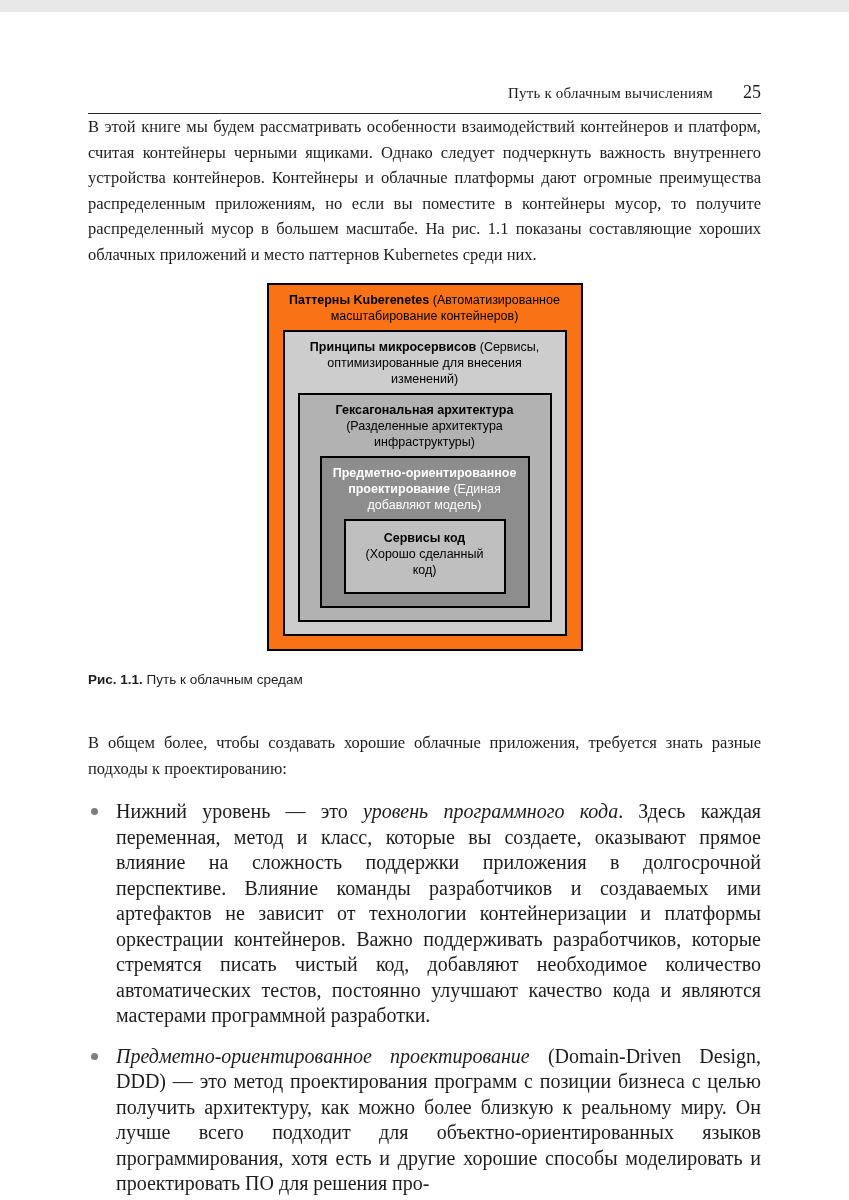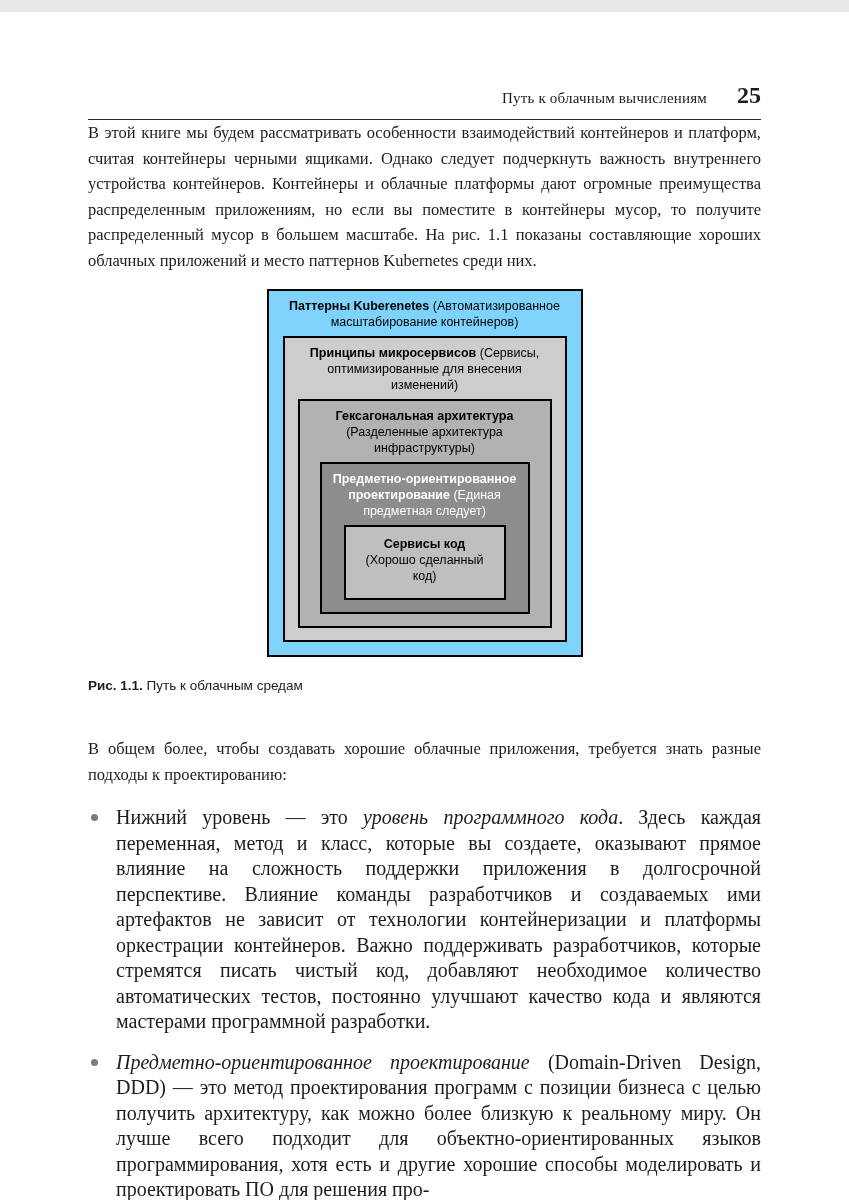--- a/index.html
+++ b/index.html
@@ -27,22 +27,22 @@
     align-items: baseline;
     gap: 30px;
     padding-bottom: 10px;
     border-bottom: 1.5px solid #2a2a2a;
   }
   .running-title {
     font-size: 15px;
     letter-spacing: 0.2px;
   }
   .page-number {
-    font-size: 24px;
-    font-weight: bold;
+    font-size: 18px;
+    font-weight: normal;
   }
 
   
   .body-para {
     font-size: 16.5px;
     line-height: 25.5px;
     text-align: justify;
     margin: 0 0 13px 0;
   }
   .first-para { margin-top: 34px; }
@@ -119,39 +119,39 @@
     <div class="page-header">
       <span class="running-title">Путь к облачным вычислениям</span>
       <span class="page-number">25</span>
     </div>
 
 
     <p class="body-para">В этой книге мы будем рассматривать особенности взаимодействий контейнеров и платформ, считая контейнеры черными ящиками. Однако следует подчеркнуть важность внутреннего устройства контейнеров. Контейнеры и облачные платформы дают огромные преимущества распределенным приложениям, но если вы поместите в контейнеры мусор, то получите распределенный мусор в большем масштабе. На рис. 1.1 показаны составляющие хороших облачных приложений и место паттернов Kubernetes среди них.</p>
 
     <div class="figure-wrap">
       <div class="fig-outer">
-        <div class="fb fb0" style="background-color: #7dd3fc; color: rgb(0, 0, 0);">
+        <div class="fb fb0" style="background-color: #f97316; color: rgb(0, 0, 0);">
           <div class="fb-head">
             <span class="fb-title">Паттерны Kuberenetes</span>
             <span class="fb-sub">(Автоматизированное масштабирование контейнеров)</span>
           </div>
           <div class="fb fb1" style="background-color: rgb(205, 205, 205); color: rgb(0, 0, 0);">
             <div class="fb-head">
               <span class="fb-title">Принципы микросервисов</span>
               <span class="fb-sub">(Сервисы, оптимизированные для внесения изменений)</span>
             </div>
             <div class="fb fb2" style="background-color: rgb(178, 178, 178); color: rgb(0, 0, 0);">
               <div class="fb-head">
                 <span class="fb-title">Гексагональная архитектура</span>
                 <span class="fb-sub">(Разделенные архитектура инфраструктуры)</span>
               </div>
               <div class="fb fb3" style="background-color: rgb(141, 141, 141); color: rgb(255, 255, 255);">
                 <div class="fb-head">
                   <span class="fb-title">Предметно-ориентированное проектирование</span>
-                  <span class="fb-sub">(Единая предметная следует)</span>
+                  <span class="fb-sub">(Единая добавляют модель)</span>
                 </div>
                 <div class="fb fb4" style="background-color: rgb(191, 191, 191); color: rgb(0, 0, 0);">
                   <div class="fb-head">
                     <span class="fb-title">Сервисы код</span><br>
                     <span class="fb-sub">(Хорошо сделанный код)</span>
                   </div>
                 </div>
               </div>
             </div>
           </div>

